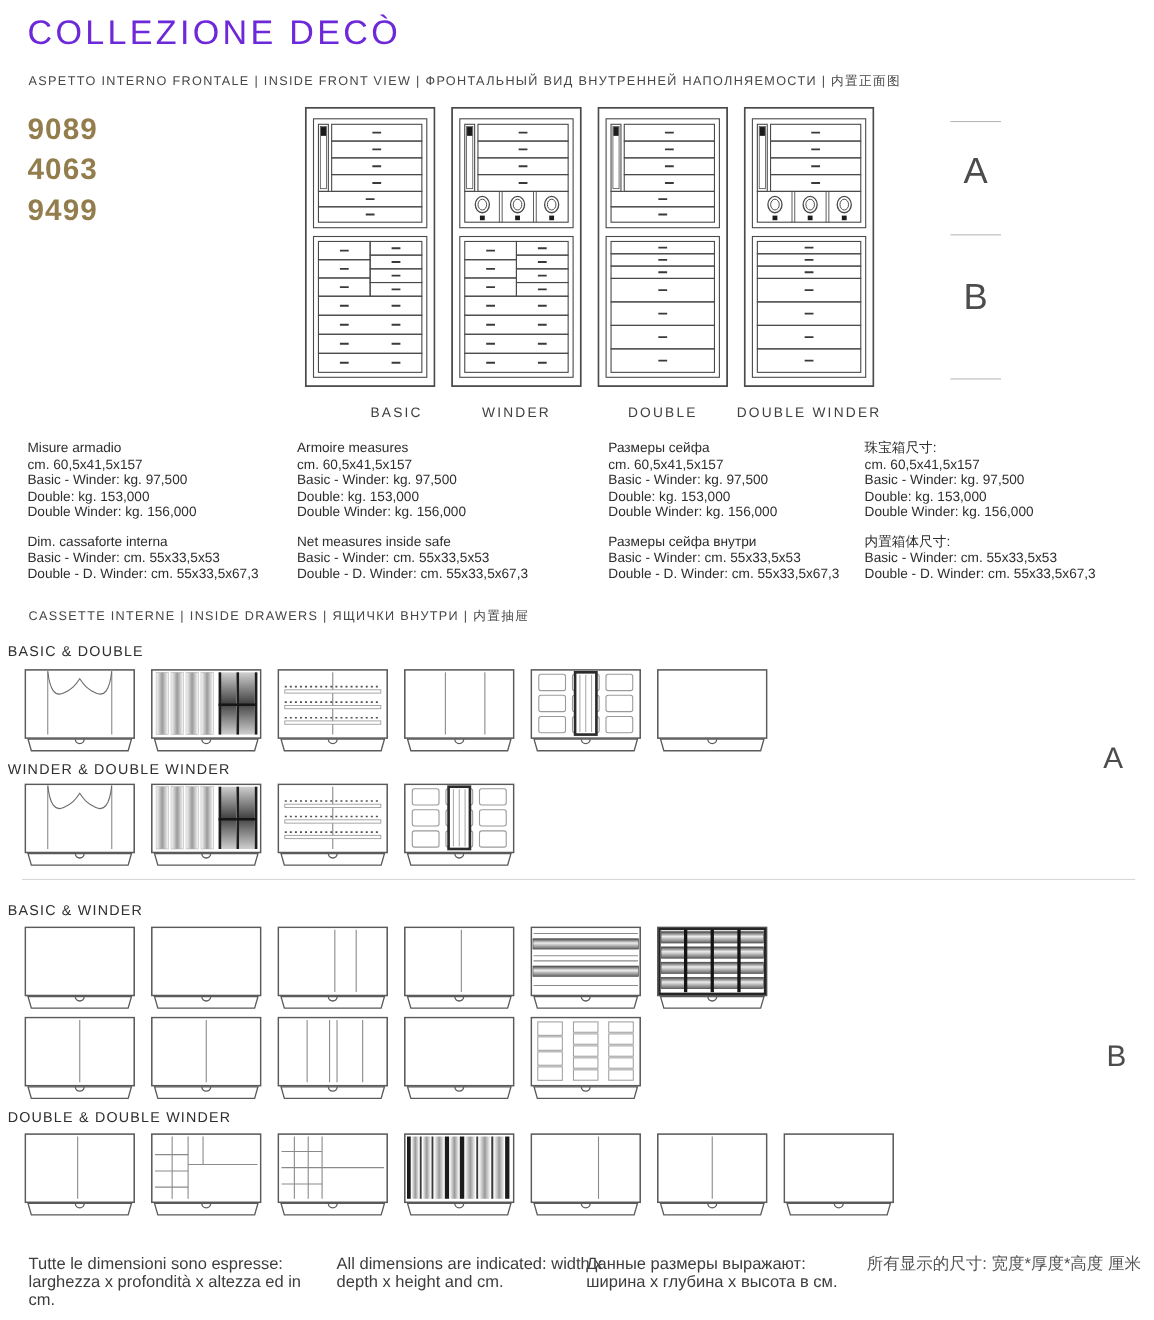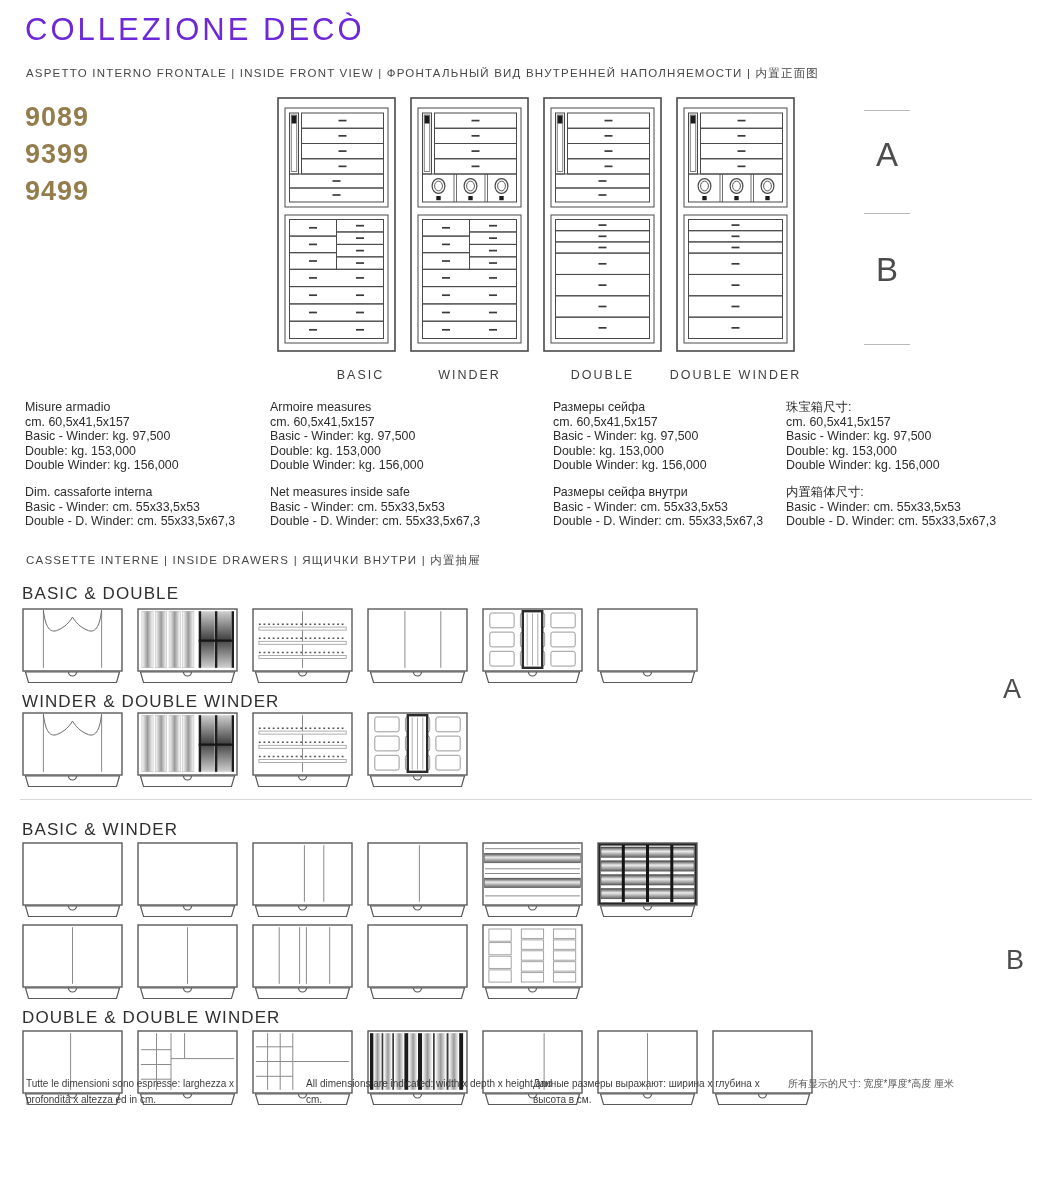--- a/index.html
+++ b/index.html
@@ -15,24 +15,24 @@
   .safe-label{position:absolute;top:368px;transform:translateX(-50%);font-size:12.5px;
               letter-spacing:2px;color:#3f3f3f;white-space:nowrap}
   .marker-line{position:absolute;height:1px;background:#b9b9b9;width:46px;left:864px}
   .marker-letter{position:absolute;left:864px;width:46px;text-align:center;
                  font-size:33px;color:#4c4c4c}
   .dmarker{position:absolute;font-size:27px;color:#4c4c4c}
   .mcol{position:absolute;top:400px;width:255px;font-size:12.4px;line-height:14.6px;color:#2d2d2d}
   .blk+.blk{margin-top:12px}
   .blk .hd{font-weight:normal}
   #drawers-header{position:absolute;left:26px;top:553px;font-size:11.5px;letter-spacing:1.2px;color:#474747;white-space:nowrap}
-  .group-label{position:absolute;left:22px;font-size:17px;letter-spacing:1.1px;color:#2f2f2f;white-space:nowrap}
+  .group-label{position:absolute;left:7px;font-size:13px;letter-spacing:1.1px;color:#2f2f2f;white-space:nowrap}
   .drawer{position:absolute;width:101px;height:76px}
   .divider{position:absolute;left:20px;top:799px;width:1012px;height:1px;background:#d8d8d8}
-  .fcol{position:absolute;top:1076px;font-size:10px;line-height:16px;color:#3d3d3d}
+  .fcol{position:absolute;top:1142px;font-size:15px;line-height:16px;color:#3d3d3d}
   svg{display:block}
 </style>
 </head>
 <body>
 
 <svg width="0" height="0" style="position:absolute" aria-hidden="true">
   <defs>
     <linearGradient id="g-roll-v" x1="0" y1="0" x2="1" y2="0">
       <stop offset="0" stop-color="#fcfcfc"></stop>
         <stop offset="0.5" stop-color="#9a9a9a"></stop>
@@ -48,21 +48,21 @@
         <stop offset="0.5" stop-color="#424242"></stop>
         <stop offset="1" stop-color="#cfcfcf"></stop>
     </linearGradient>
   </defs>
 </svg>
 
 <h1 id="title">COLLEZIONE DECÒ</h1>
 <div id="subtitle">ASPETTO INTERNO FRONTALE  |  INSIDE FRONT VIEW  |  ФРОНТАЛЬНЫЙ ВИД ВНУТРЕННЕЙ НАПОЛНЯЕМОСТИ  |  内置正面图</div>
 <div id="models">
     <div class="model">9089</div>
-    <div class="model">9399</div>
+    <div class="model">4063</div>
     <div class="model">9499</div>
   </div>
 <div id="safes">
     <div class="safe" style="left: 277px;">
       <svg width="119" height="255" viewBox="0 0 119 255">
         <rect x="1" y="1" width="117" height="253" stroke="#4a4a4a" fill="none" stroke-width="1.6"></rect>
         <rect x="8" y="11" width="103" height="99" stroke="#4a4a4a" fill="none" stroke-width="1"></rect>
         <rect x="12.5" y="16" width="9" height="61" stroke="#4a4a4a" fill="none" stroke-width="1"></rect>
         <rect x="14.2" y="18" width="5.6" height="56.5" stroke="#4a4a4a" fill="none" stroke-width="0.7"></rect>
         <rect x="14.6" y="18.5" width="4.8" height="8" fill="#1c1c1c"></rect>

